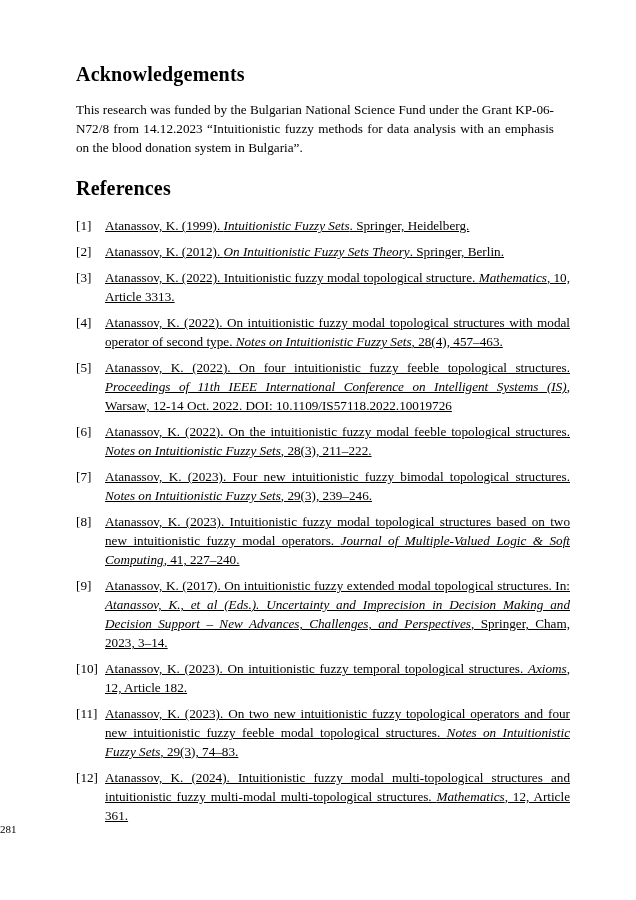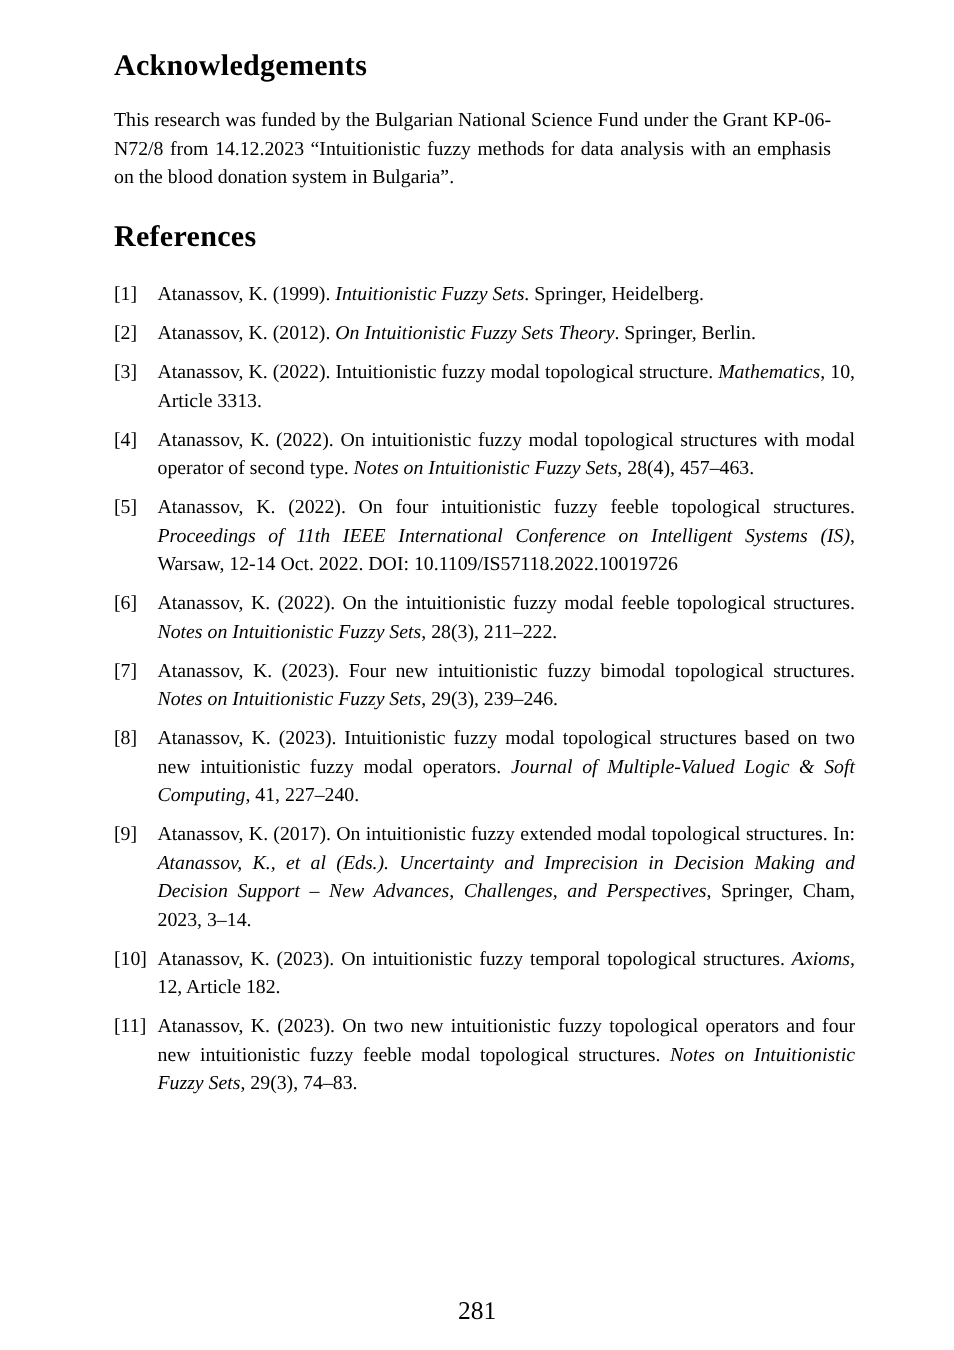--- a/index.html
+++ b/index.html
@@ -6,21 +6,21 @@
     margin: 0;
     padding: 0;
     background: #ffffff;
   }
   .page {
     position: relative;
     width: 636px;
     height: 900px;
     background: #ffffff;
     box-sizing: border-box;
-    padding: 32px 66px 0 76px;
+    padding: 62px 66px 0 76px;
     font-family: "Liberation Serif", serif;
     font-size: 13.2px;
     line-height: 19px;
     color: #000000;
   }
   .section-heading {
     margin: 0;
     font-size: 20px;
     line-height: 24px;
     font-weight: bold;
@@ -40,28 +40,28 @@
     display: flex;
     margin-bottom: 7px;
   }
   .ref-label {
     flex: 0 0 29px;
     width: 29px;
   }
   .ref-text {
     flex: 1;
     text-align: justify;
+    text-decoration: underline;
   }
   .page-number {
     position: absolute;
-    top: 864px;
+    top: 820px;
     left: 0;
     width: 100%;
-    text-align: center;
-    font-size: 17px;
+    font-size: 11px;
   }
 </style>
 </head>
 <body>
 
 <div class="page">
   <h1 class="section-heading">Acknowledgements</h1>
 
   <p class="ack-body">This research was funded by the Bulgarian National Science Fund under the Grant KP-06-N72/8 from 14.12.2023 “Intuitionistic fuzzy methods for data analysis with an emphasis on the blood donation system in Bulgaria”.</p>
 
@@ -105,16 +105,20 @@
         <span class="ref-text"><span>Atanassov, K. (2017). On intuitionistic fuzzy extended modal topological structures. In: </span><i>Atanassov, K., et al (Eds.). Uncertainty and Imprecision in Decision Making and Decision Support – New Advances, Challenges, and Perspectives</i><span>, Springer, Cham, 2023, 3–14.</span></span>
       </div>
       <div class="ref-item">
         <span class="ref-label">[10]</span>
         <span class="ref-text"><span>Atanassov, K. (2023). On intuitionistic fuzzy temporal topological structures. </span><i>Axioms</i><span>, 12, Article 182.</span></span>
       </div>
       <div class="ref-item">
         <span class="ref-label">[11]</span>
         <span class="ref-text"><span>Atanassov, K. (2023). On two new intuitionistic fuzzy topological operators and four new intuitionistic fuzzy feeble modal topological structures. </span><i>Notes on Intuitionistic Fuzzy Sets</i><span>, 29(3), 74–83.</span></span>
       </div>
+      <div class="ref-item">
+        <span class="ref-label">[12]</span>
+        <span class="ref-text"><span>Atanassov, K. (2024). Intuitionistic fuzzy modal multi-topological structures and intuitionistic fuzzy multi-modal multi-topological structures. </span><i>Mathematics</i><span>, 12, Article 361.</span></span>
+      </div>
     </div>
 
   <div class="page-number">281</div>
 </div>
 
 </body></html>

